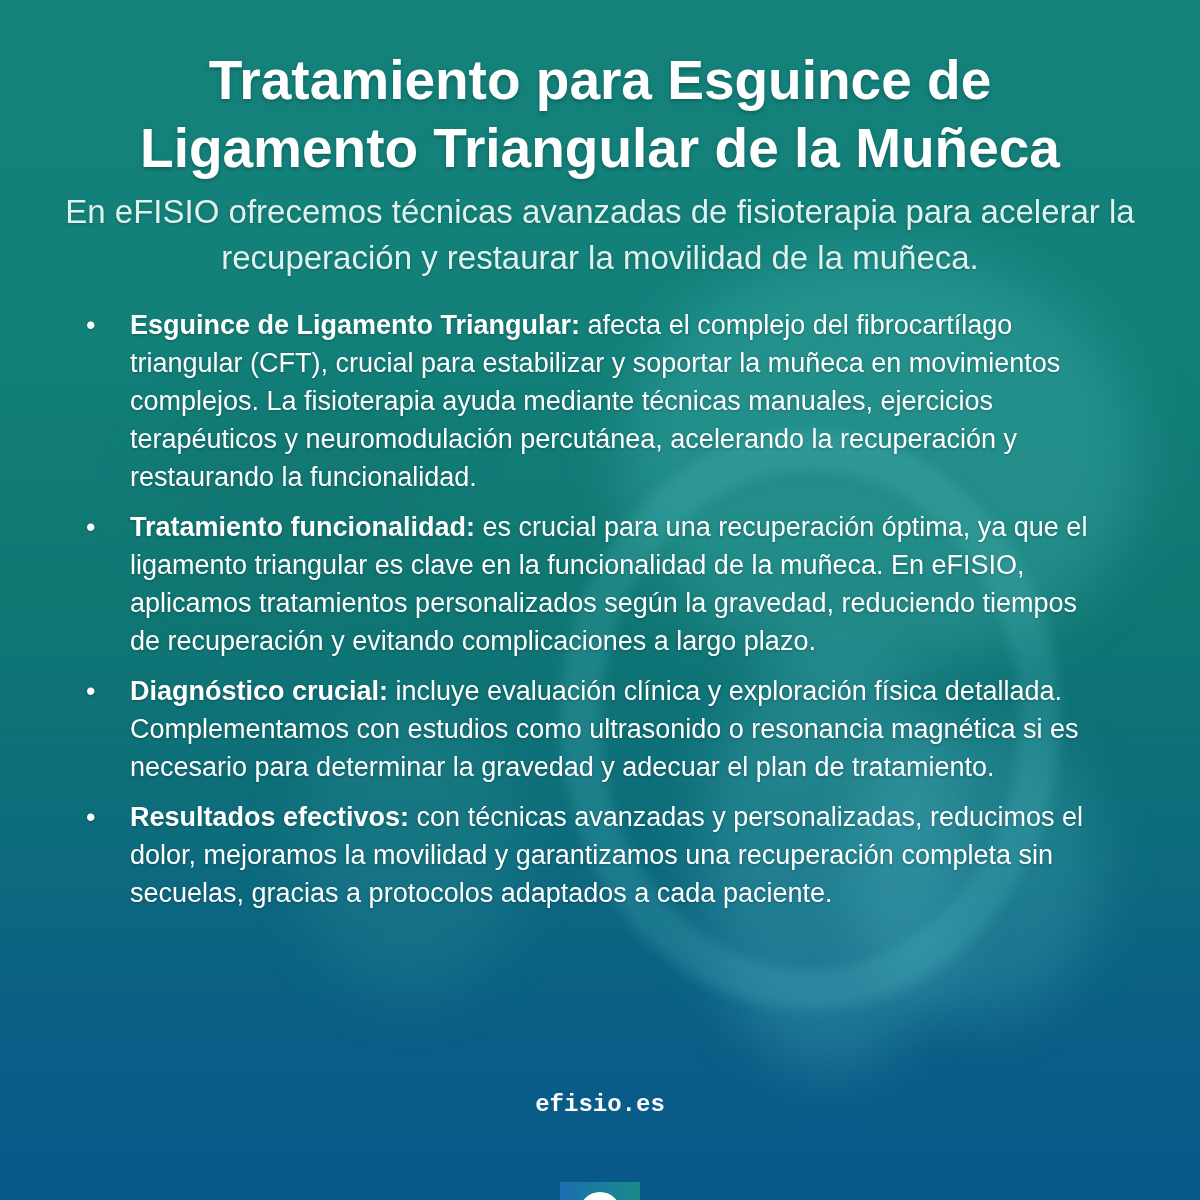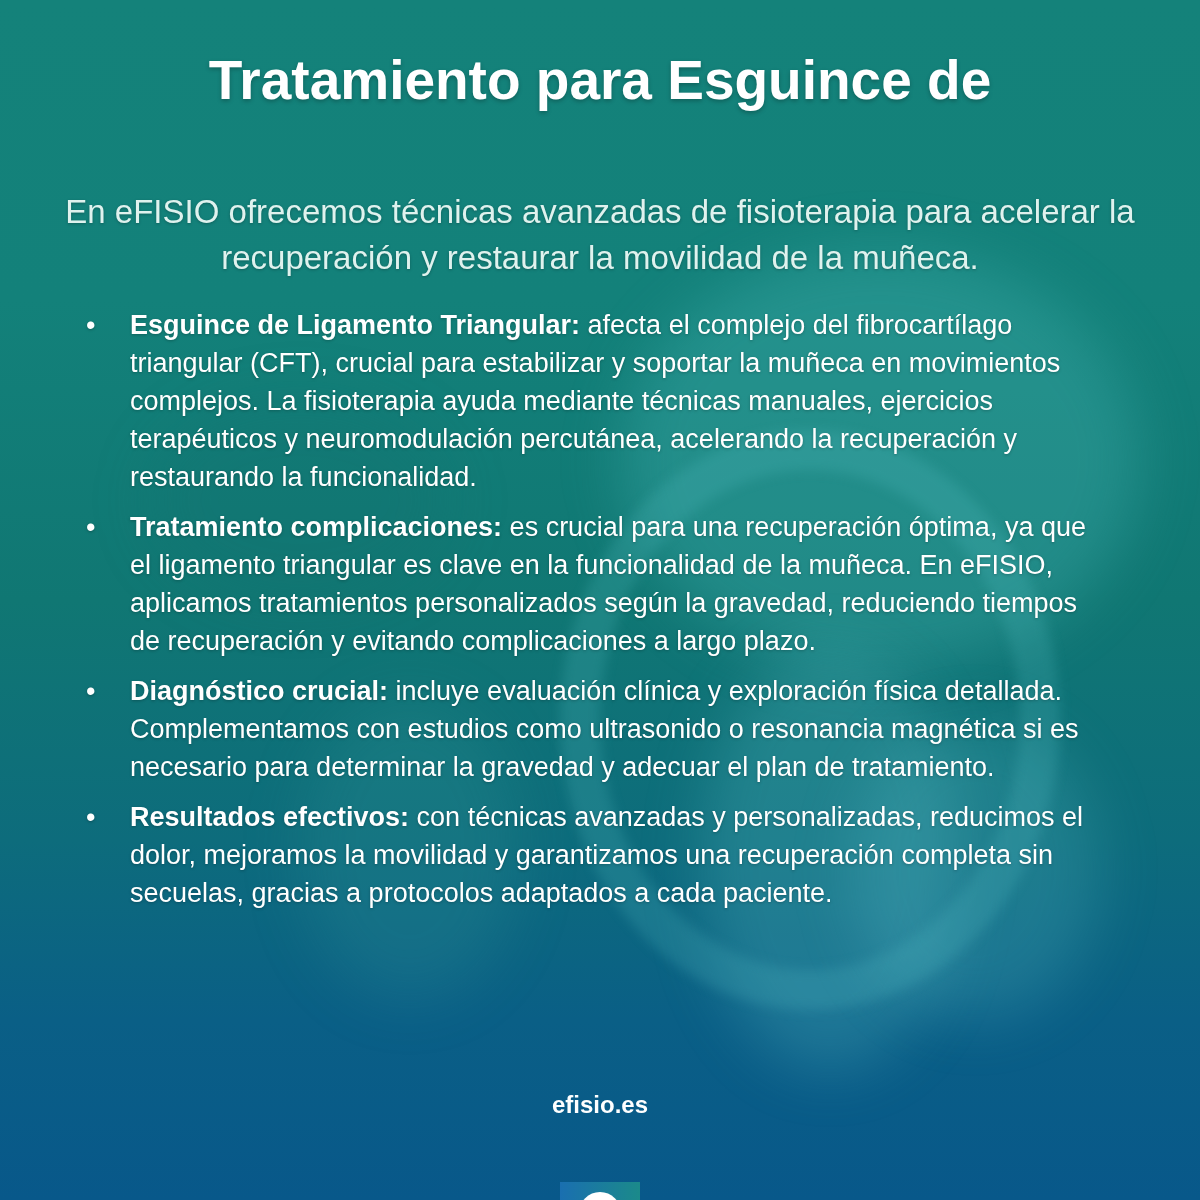--- a/index.html
+++ b/index.html
@@ -27,51 +27,52 @@
       position: absolute; left: 60px; right: 60px; top: 189px;
       text-align: center; font-size: 33px; line-height: 46px; color: #dff2ee;
       text-shadow: 0 1px 3px rgba(0,0,0,0.25);
     }
     .list { position: absolute; left: 86px; top: 306px; width: 1010px; margin: 0; padding: 0; list-style: none; }
     .item { position: relative; padding-left: 44px; font-size: 27px; line-height: 38px; margin-bottom: 12px; text-shadow: 0 1px 3px rgba(0,0,0,0.25); }
     .bullet { position: absolute; left: 0; top: 0; width: 20px; }
     .item b { font-weight: bold; text-align: center; }
     .footer { position: absolute; left: 0; right: 0; top: 1088px; text-align: center; }
     .footer-q { font-size: 20px; line-height: 28px; color: #e3eff6; }
-    .footer-link { font-size: 24px; font-weight: bold; line-height: 34px; color: #ffffff; text-decoration: none; }
+    .footer-link { font-size: 24px; font-weight: bold; line-height: 34px; color: #ffffff; text-decoration: none; font-family: Liberation Mono, monospace; }
     .logo { position: absolute; left: 560px; top: 1182px; width: 80px; height: 18px;
       background: linear-gradient(90deg, #1a6fb0 0%, #1b8a8a 100%); overflow: hidden; }
     .logo-circle { position: absolute; left: 19px; top: 10px; width: 42px; height: 42px; border-radius: 50%; background: #ffffff; }
   </style>
 </head>
 <body>
 
 <div class="bg-layer">
   <div class="blob b1"></div>
   <div class="blob b2"></div>
   <div class="blob b3"></div>
   <div class="blob b4"></div>
   <div class="blob b5"></div>
   <div class="ring r1"></div>
 </div>
 
 <h1 class="title" style="margin:0;">
   <span>Tratamiento para Esguince de</span><br>
+  <span>Ligamento Triangular de la Muñeca</span>
 </h1>
 
 <p class="subtitle" style="margin:0;">En eFISIO ofrecemos técnicas avanzadas de fisioterapia para acelerar la recuperación y restaurar la movilidad de la muñeca.</p>
 
 <ul class="list">
   <li class="item">
     <span class="bullet">•</span>
     <b>Esguince de Ligamento Triangular:</b><span> afecta el complejo del fibrocartílago triangular (CFT), crucial para estabilizar y soportar la muñeca en movimientos complejos. La fisioterapia ayuda mediante técnicas manuales, ejercicios terapéuticos y neuromodulación percutánea, acelerando la recuperación y restaurando la funcionalidad.</span>
   </li>
   <li class="item">
     <span class="bullet">•</span>
-    <b>Tratamiento complicaciones:</b><span> es crucial para una recuperación óptima, ya que el ligamento triangular es clave en la funcionalidad de la muñeca. En eFISIO, aplicamos tratamientos personalizados según la gravedad, reduciendo tiempos de recuperación y evitando complicaciones a largo plazo.</span>
+    <b>Tratamiento funcionalidad:</b><span> es crucial para una recuperación óptima, ya que el ligamento triangular es clave en la funcionalidad de la muñeca. En eFISIO, aplicamos tratamientos personalizados según la gravedad, reduciendo tiempos de recuperación y evitando complicaciones a largo plazo.</span>
   </li>
   <li class="item">
     <span class="bullet">•</span>
     <b>Diagnóstico crucial:</b><span> incluye evaluación clínica y exploración física detallada. Complementamos con estudios como ultrasonido o resonancia magnética si es necesario para determinar la gravedad y adecuar el plan de tratamiento.</span>
   </li>
   <li class="item">
     <span class="bullet">•</span>
     <b>Resultados efectivos:</b><span> con técnicas avanzadas y personalizadas, reducimos el dolor, mejoramos la movilidad y garantizamos una recuperación completa sin secuelas, gracias a protocolos adaptados a cada paciente.</span>
   </li>
 </ul>

